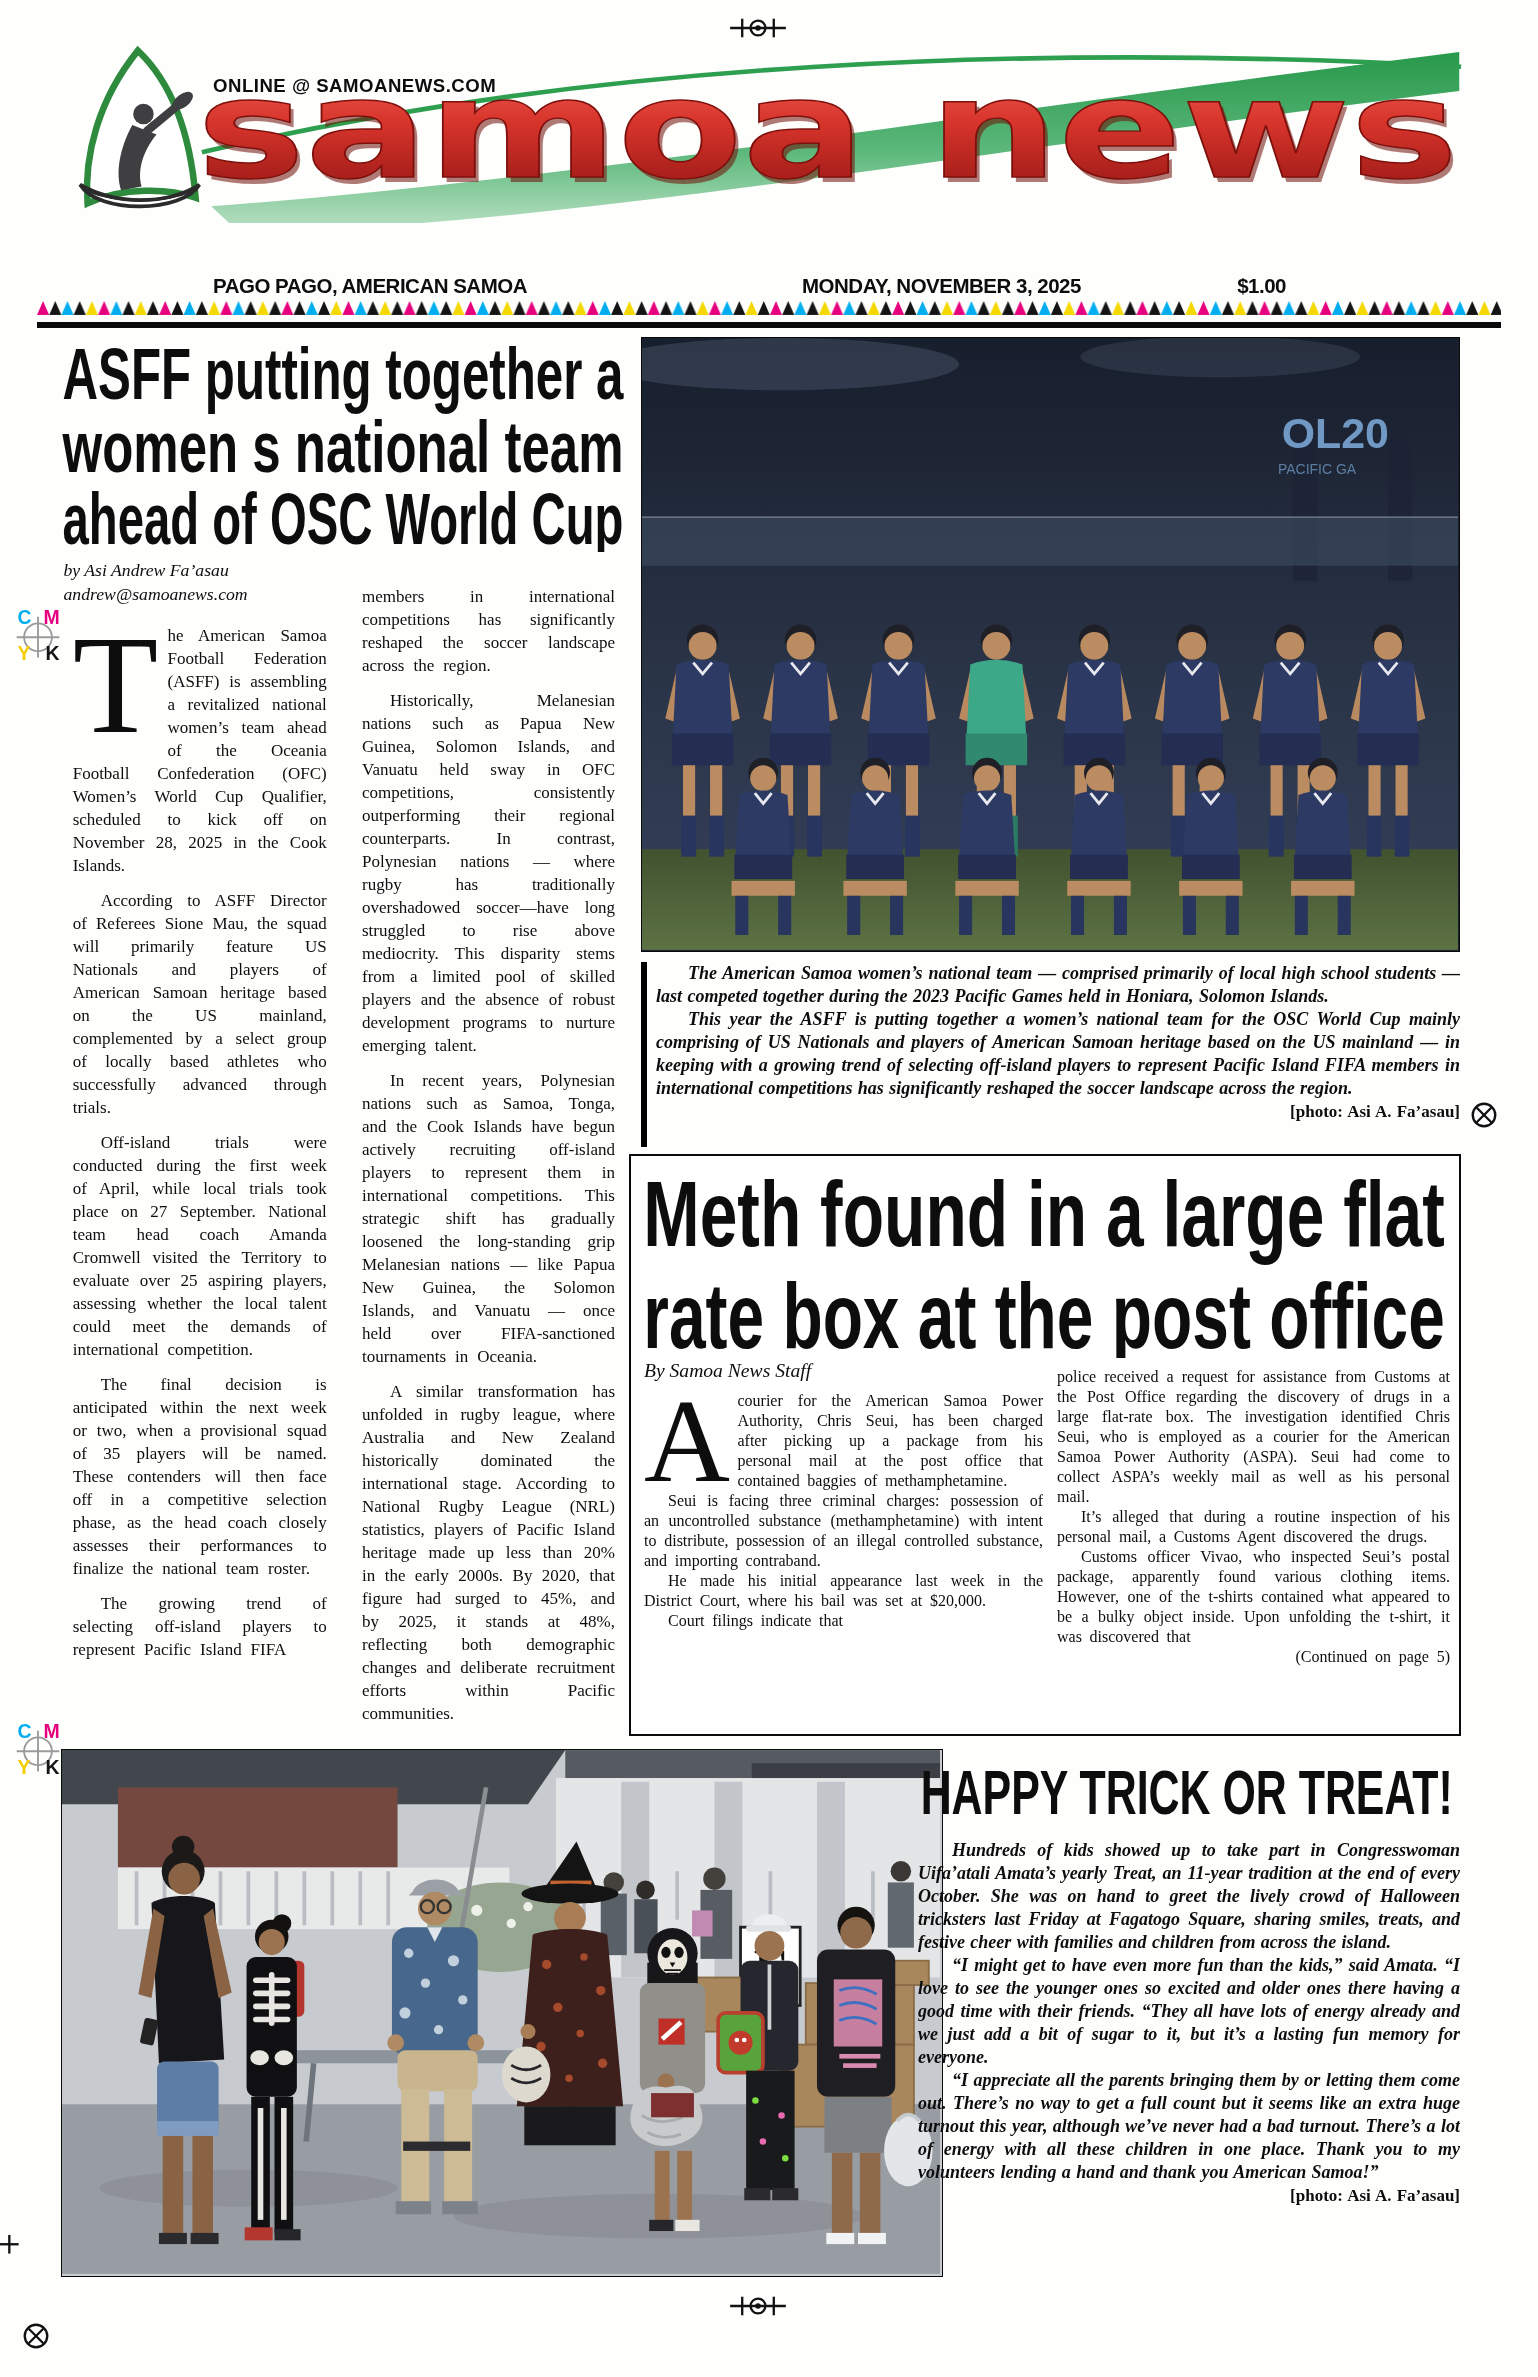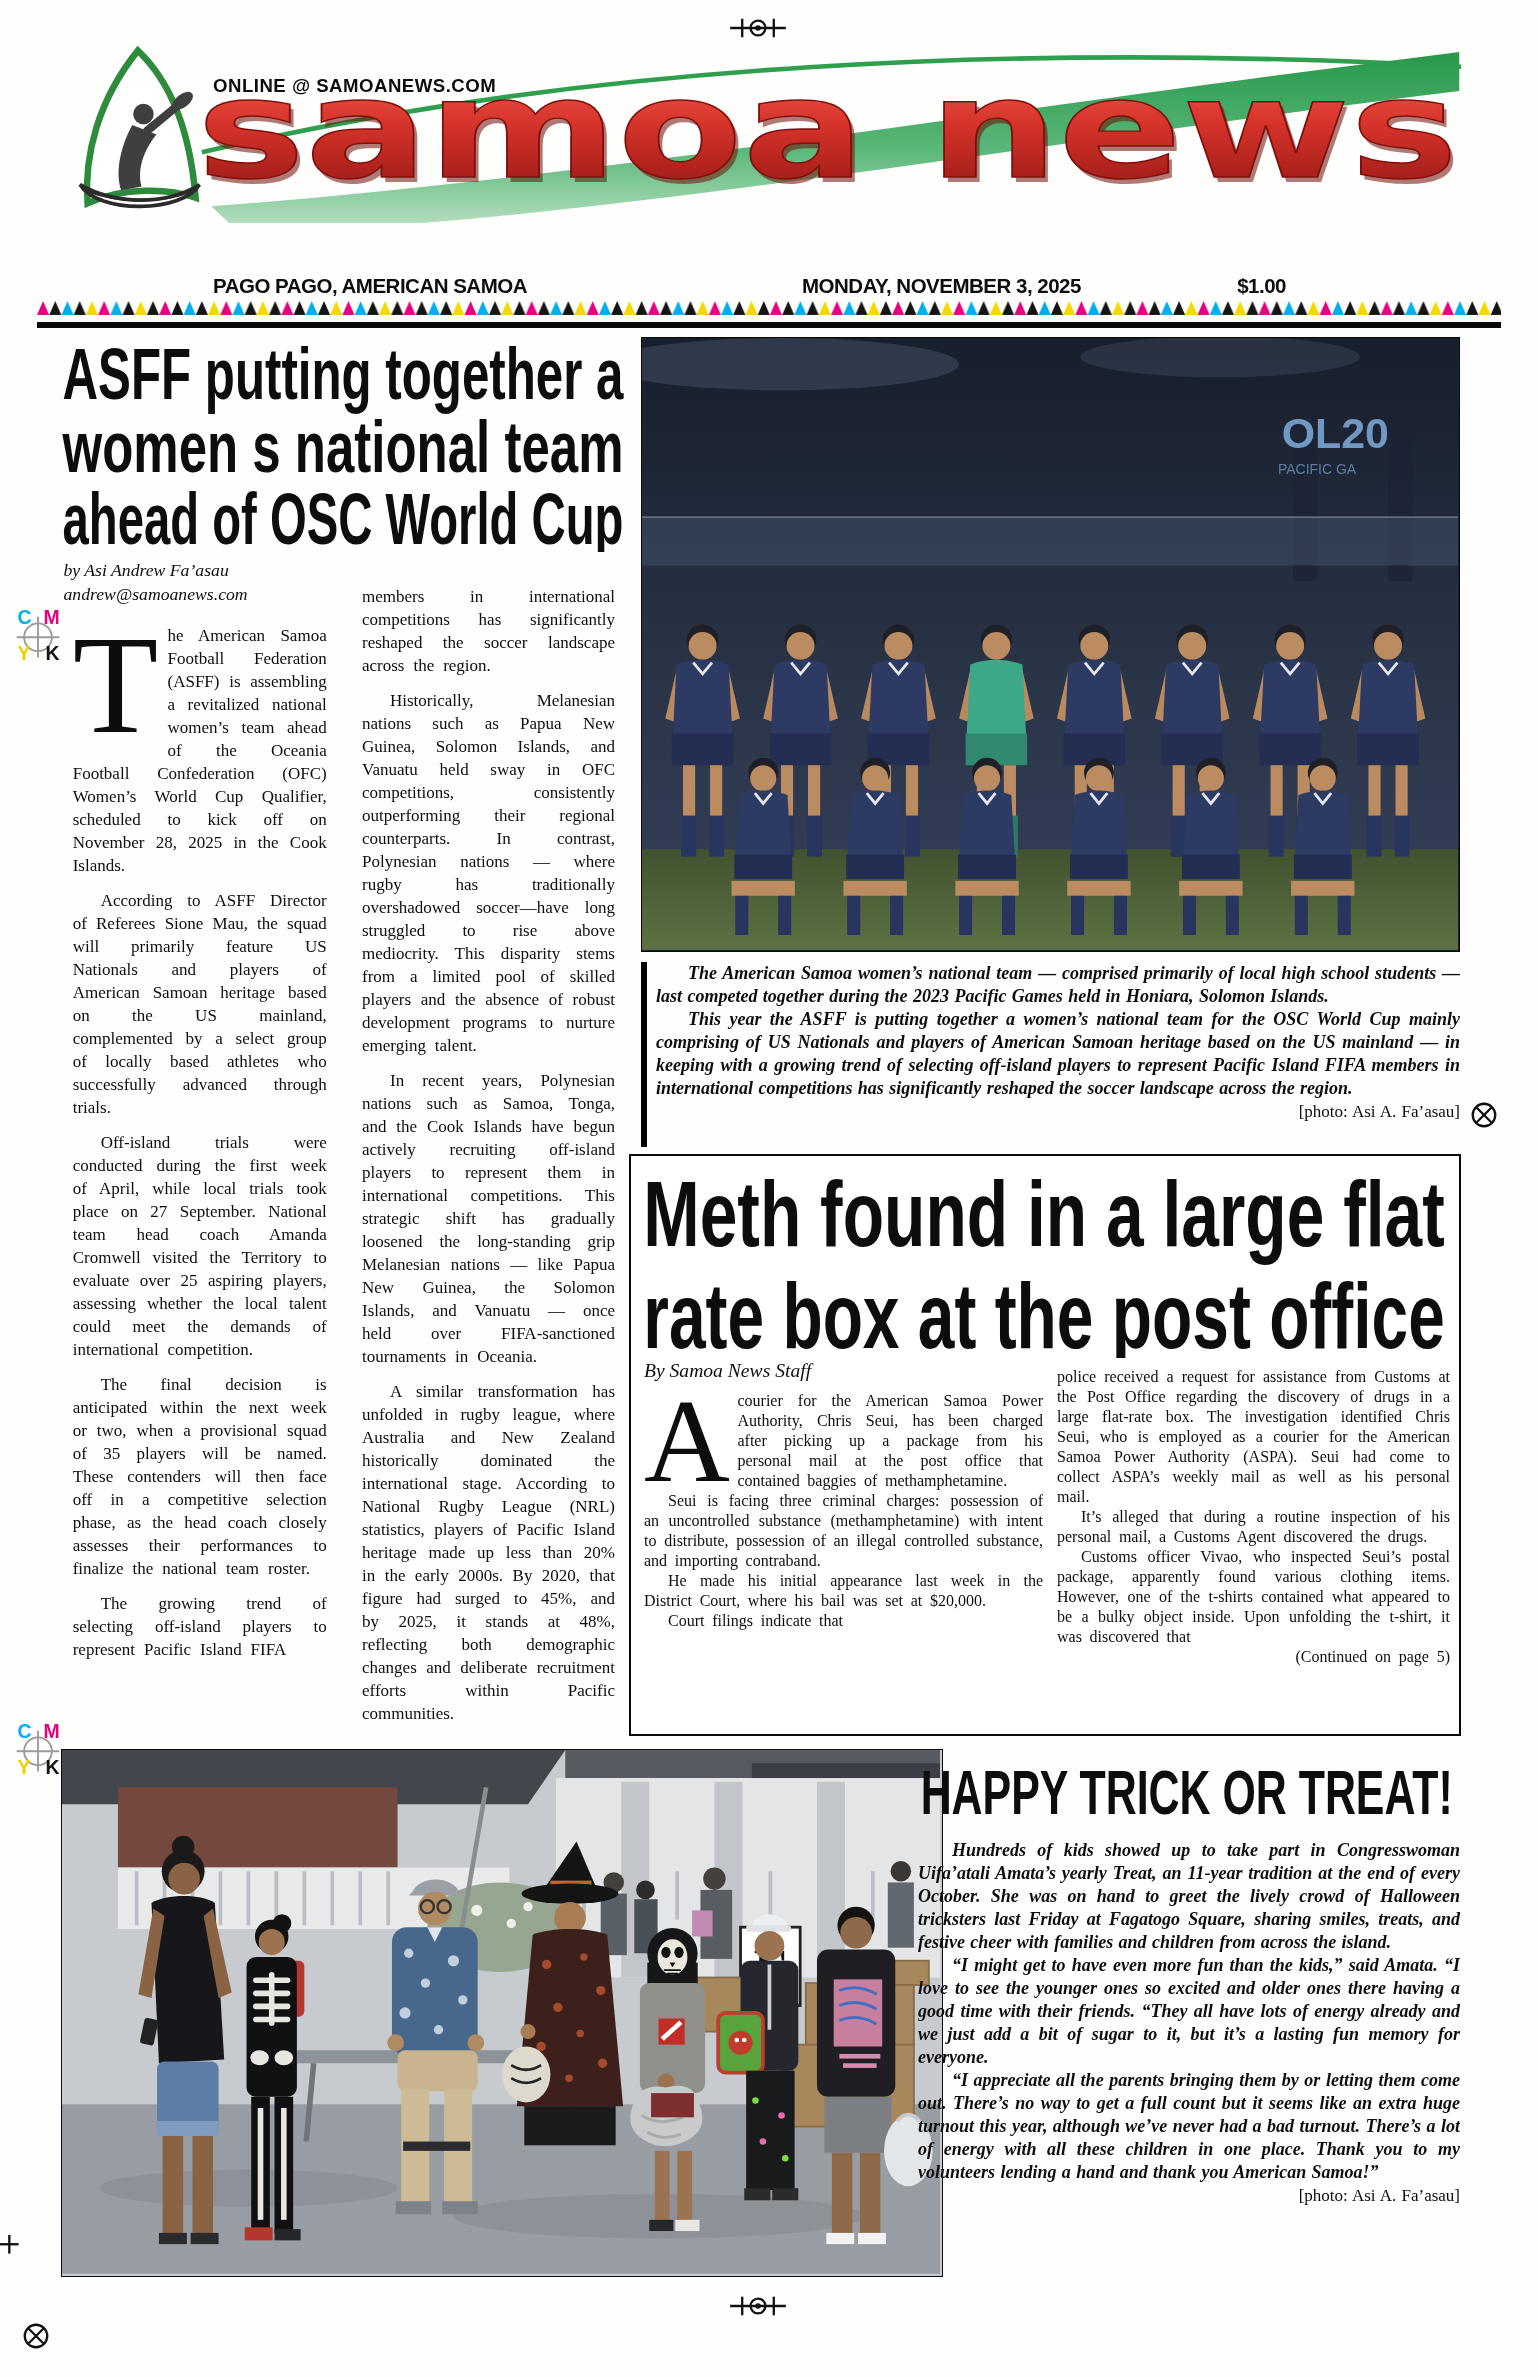--- a/index.html
+++ b/index.html
@@ -11,21 +11,21 @@
   .dateline{font-family:"Liberation Sans","DejaVu Sans",sans-serif;font-weight:bold;font-size:20.5px;letter-spacing:-0.5px}
   .bodytext{font-size:17px;line-height:23px;text-align:justify;word-spacing:4.7px;overflow:hidden}
   .bodytext p{margin:12px;text-indent:28px}
   .bodytext p.ni{text-indent:0}
   .dropcap{float:left;font-size:140px;line-height:110px;padding:5.6px 9.3px 0 0;font-weight:normal}
   .byline{font-weight:normal;font-style:italic;font-size:17.7px;line-height:24px}
   .cont{text-align:right;font-size:17px;text-indent:0 !important}
   .caption{font-weight:bold;font-style:italic;font-size:18px;line-height:23px;text-align:justify;
            border-left:6.5px solid #000;padding-left:9px;word-spacing:0.9px}
   .caption p{margin:0;text-indent:32px}
-  .credit{font-style:normal;font-weight:normal;text-align:right;font-size:17px;text-indent:0 !important}
+  .credit{font-style:normal;font-weight:bold;text-align:right;font-size:17px;text-indent:0 !important}
   .methbox{border:2.8px solid #0a0a0a;background:#fff}
   .methcol{font-size:16px;line-height:20px;text-align:justify;word-spacing:3.7px;overflow:hidden}
   .methcol p{margin:0;text-indent:24px}
   .methcol p.ni{text-indent:0}
   .methcol .dropcap{font-size:119px;line-height:93px;padding:3.7px 7.5px 0 0}
   .treat-text{font-weight:bold;font-style:italic;font-size:18px;line-height:23px;text-align:justify;word-spacing:0.9px;overflow:hidden}
   .treat-text p{margin:0;text-indent:34px}
   .frame{border:1.9px solid #0a0a0a}
 </style>
 </head>

